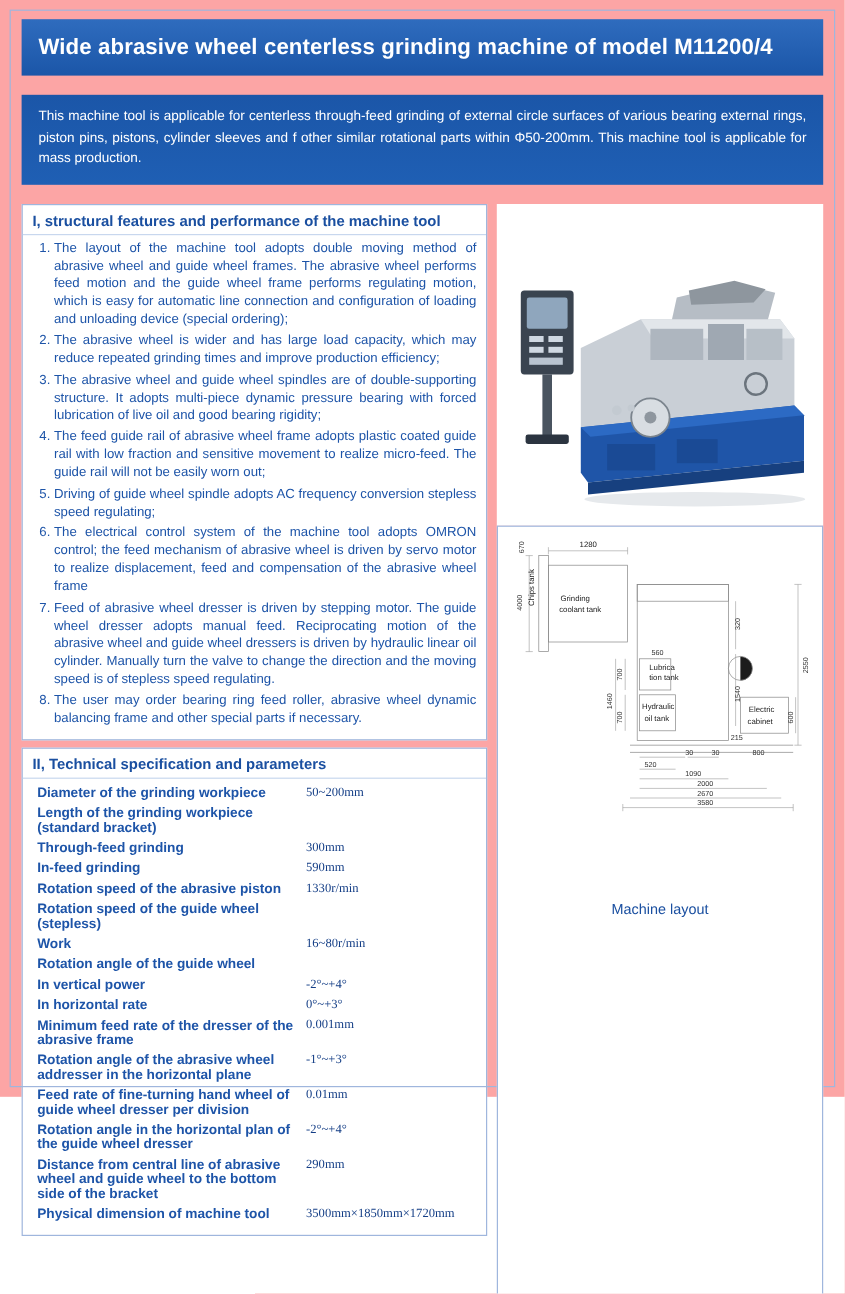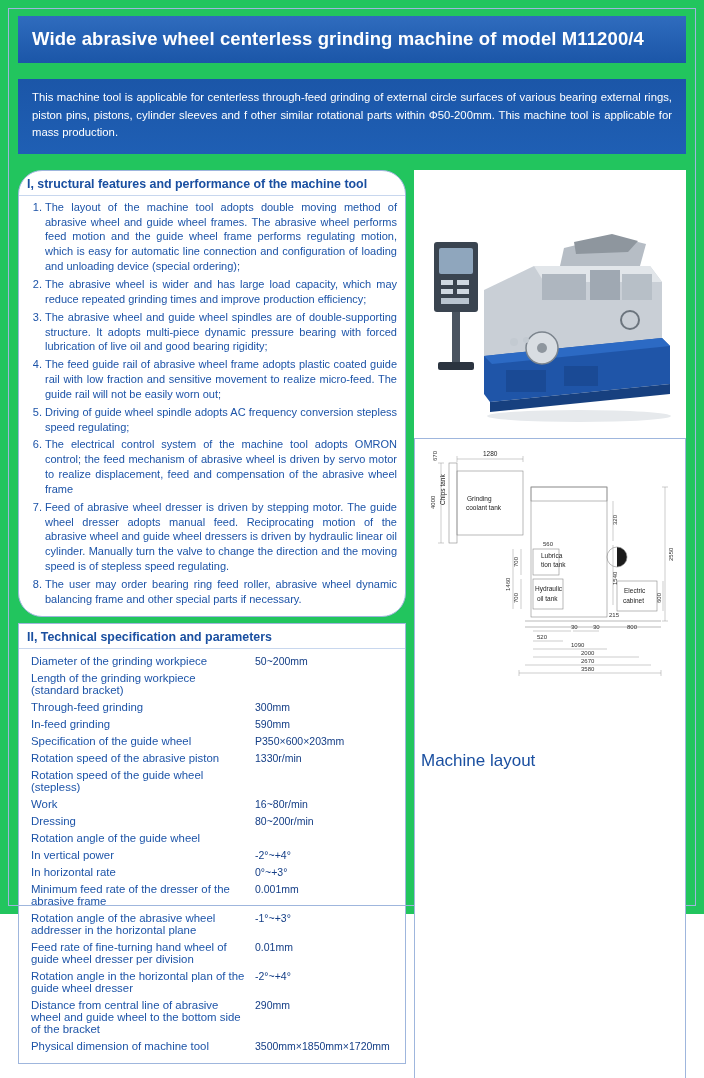--- a/index.html
+++ b/index.html
@@ -7,21 +7,21 @@
     width:704px;height:1078px;
     background:#ffffff;
     font-family:"Liberation Sans", sans-serif;
     color:#1d3f8a;
   }
   .page{
     position:relative;
     width:704px;height:914px;
     box-sizing:border-box;
     padding:12px 14px 10px 14px;
-    background:#22c55e;
+    background:#fca5a5;
   }
   .outer-frame{
     position:absolute;left:8px;top:8px;right:8px;bottom:8px;
     border:1px solid #9fb6dd;
     pointer-events:none;
   }
   .header{
     position:relative;
     background:#1f5fb4;
     background:linear-gradient(180deg,#2f6cbe 0%, #1b56a8 100%);
@@ -58,65 +58,66 @@
     background:#ffffff;
     box-sizing:border-box;
   }
   .panel-title{
     font-size:12.4px;
     font-weight:bold;
     color:#1a4fa0;
     padding:6px 8px 4px 8px;
     border-bottom:1px solid #c8d7ee;
   }
-  .sec1{padding:0 0 6px 0;border-radius:24px;}
+  .sec1{padding:0 0 6px 0;}
   ol.features{
     margin:4px 8px 0 8px;
     padding:0 0 0 18px;
     font-size:11px;
     line-height:1.35;
     color:#1d54a8;
     text-align:justify;
   }
   ol.features li{margin-bottom:3px;}
   
   .spec-table{
     width:100%;
     border-collapse:collapse;
     font-size:11.4px;
     color:#1d54a8;
   }
   .spec-table td{
     padding:2.5px 4px;
     vertical-align:top;
   }
-  .spec-table td.label{width:60%;}
+  .spec-table td.label{width:60%;font-weight:bold;}
   .spec-table td.value{
     width:40%;
-    font-family:Liberation Sans, sans-serif;
+    font-family:Liberation Serif, serif;
     font-size:10.5px;
     color:#143e86;
     padding-left:6px;
   }
   .spec-wrap{padding:4px 8px 8px 8px;}
   
   .drawing-panel{
     position:relative;
     height:642px;
     padding:6px;
   }
   .photo-box{
     position:relative;
     height:268px;
     margin:0 0 0 0;
     background:#ffffff;
     overflow:hidden;
   }
   .caption{
-    font-size:17px;
+    text-align:center;
+    font-size:12px;
     color:#1a4fa0;
     padding-top:6px;
   }
   .accuracy{
     margin-top:8px;
     padding:0 0 10px 0;
   }
   .machine-svg{display:block;}
   .layout-svg{display:block;margin:0 auto;}
   .dim-text{font-family:"Liberation Sans",sans-serif;font-size:6px;fill:#333;}
@@ -168,38 +169,30 @@
                 </tr>
               <tr>
                   <td class="label">Through-feed grinding</td>
                   <td class="value">300mm</td>
                 </tr>
               <tr>
                   <td class="label">In-feed grinding</td>
                   <td class="value">590mm</td>
                 </tr>
               <tr>
-                  <td class="label">Specification of the guide wheel</td>
-                  <td class="value">P350×600×203mm</td>
-                </tr>
-              <tr>
                   <td class="label">Rotation speed of the abrasive piston</td>
                   <td class="value">1330r/min</td>
                 </tr>
               <tr>
                   <td class="label">Rotation speed of the guide wheel (stepless)</td>
                   <td class="value"></td>
                 </tr>
               <tr>
                   <td class="label">Work</td>
                   <td class="value">16~80r/min</td>
-                </tr>
-              <tr>
-                  <td class="label">Dressing</td>
-                  <td class="value">80~200r/min</td>
                 </tr>
               <tr>
                   <td class="label">Rotation angle of the guide wheel</td>
                   <td class="value"></td>
                 </tr>
               <tr>
                   <td class="label">In vertical power</td>
                   <td class="value">-2°~+4°</td>
                 </tr>
               <tr>

